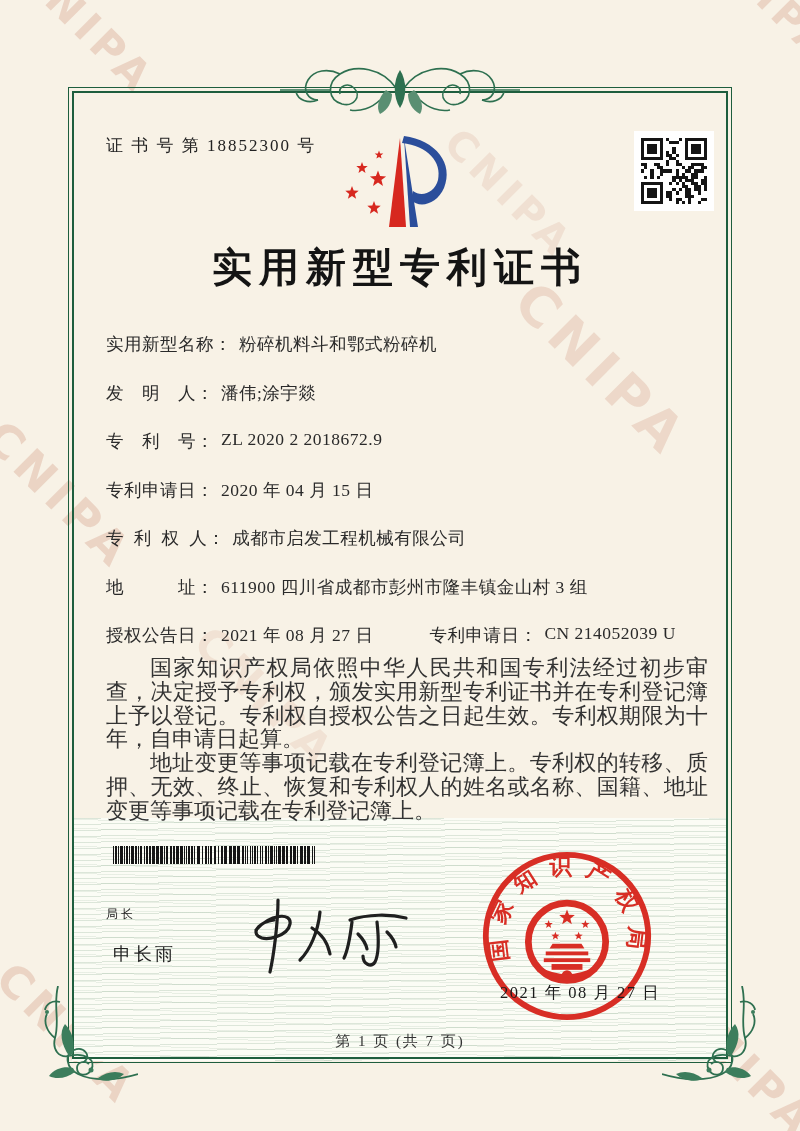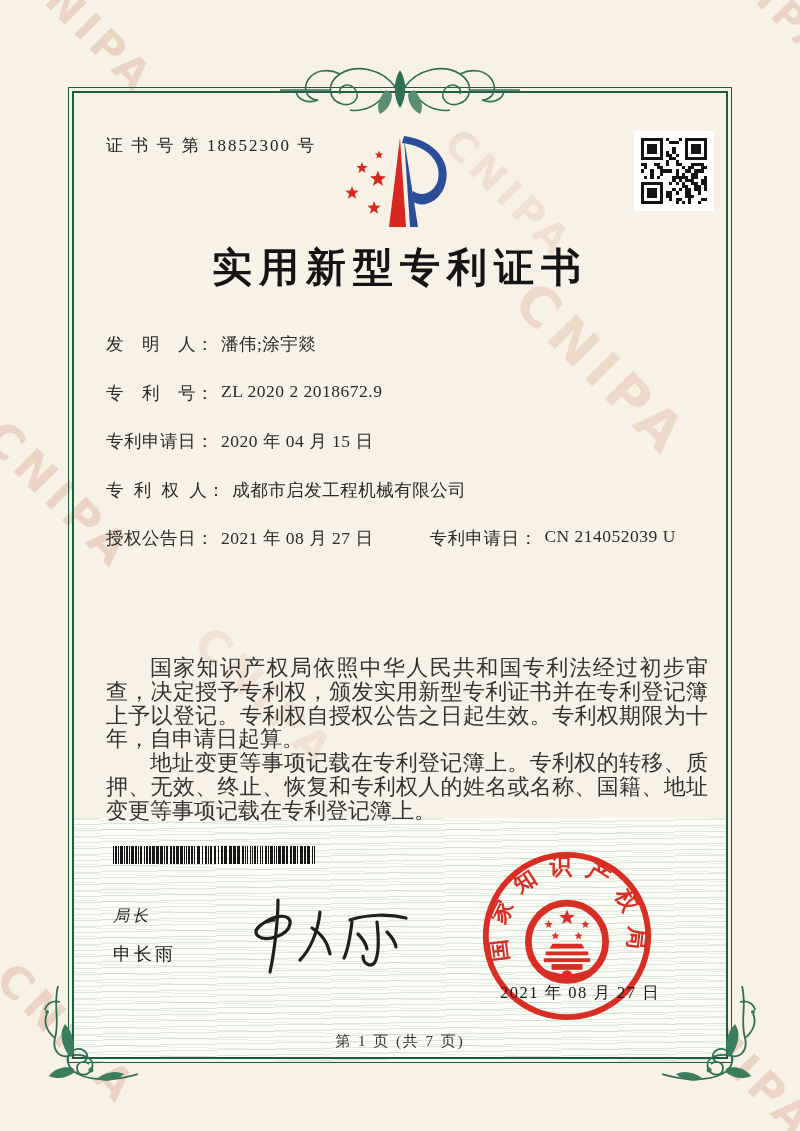--- a/index.html
+++ b/index.html
@@ -55,22 +55,22 @@
   .flabel{white-space:pre;}
   .fvalue{white-space:pre;margin-left:7px;}
   .pair2{margin-left:56px;display:flex;}
   
   .body-text{position:absolute;left:106px;top:656px;width:602px;z-index:4;
              font-size:22px;line-height:23.8px;text-align:justify;color:#333;}
   .body-text p{margin:0;text-indent:2em;}
   
   .barcode{position:absolute;left:113px;top:846px;width:210px;height:18px;z-index:4;display:flex;}
   .barcode .bar{background:#151515;height:100%;}
-  .signer-title{position:absolute;left:113px;top:906px;z-index:4;
-                font-family:"Liberation Sans","DejaVu Sans",sans-serif;font-size:16px;letter-spacing:3px;color:#222;font-style:italic;}
+  .signer-title{position:absolute;left:106px;top:906px;z-index:4;
+                font-family:"Liberation Sans","DejaVu Sans",sans-serif;font-size:12px;letter-spacing:3px;color:#222;}
   .signer-name{position:absolute;left:113px;top:942px;z-index:4;
                font-family:"Liberation Sans","DejaVu Sans",sans-serif;font-size:18px;letter-spacing:3px;color:#222;}
   .signature{position:absolute;left:226px;top:894px;width:205px;height:86px;z-index:4;}
   .seal{position:absolute;left:480px;top:849px;width:174px;height:174px;z-index:4;opacity:0.97;}
   .seal-date{position:absolute;left:500px;top:982px;z-index:5;font-size:16.5px;letter-spacing:1.5px;color:#1b1b1b;white-space:pre;}
   .page-info{position:absolute;left:0;right:0;top:1032px;text-align:center;z-index:4;font-size:15px;letter-spacing:2px;color:#333;}
   .continuation{position:absolute;left:50%;transform:translateX(-50%);top:1071px;z-index:4;
                 background:#fffef8;padding:3px 18px;font-size:17px;letter-spacing:4px;color:#2e2e2e;white-space:nowrap;}
 </style>
 </head>
@@ -277,34 +277,42 @@
         <rect x="0" y="14" width="7" height="7"></rect>
         <rect x="1" y="15" width="5" height="5" fill="#fff"></rect>
         <rect x="2" y="16" width="3" height="3"></rect>
       </svg>
   </div>
 
   <div class="title">实用新型专利证书</div>
 
   <div class="fields">
     <div class="frow">
+      <span class="flabel">实用新型名称：</span>
+      <span class="fvalue">粉碎机料斗和鄂式粉碎机</span>
+    </div>
+    <div class="frow">
       <span class="flabel">发　明　人：</span>
       <span class="fvalue">潘伟;涂宇燚</span>
     </div>
     <div class="frow">
       <span class="flabel">专　利　号：</span>
       <span class="fvalue">ZL 2020 2 2018672.9</span>
     </div>
     <div class="frow">
       <span class="flabel">专利申请日：</span>
       <span class="fvalue">2020 年 04 月 15 日</span>
     </div>
     <div class="frow">
       <span class="flabel">专  利  权  人：</span>
       <span class="fvalue">成都市启发工程机械有限公司</span>
+    </div>
+    <div class="frow">
+      <span class="flabel">地　　　址：</span>
+      <span class="fvalue">611900 四川省成都市彭州市隆丰镇金山村 3 组</span>
     </div>
     <div class="frow">
       <span class="flabel">授权公告日：</span>
       <span class="fvalue">2021 年 08 月 27 日</span>
       <span class="pair2">
         <span class="flabel">专利申请日：</span>
         <span class="fvalue">CN 214052039 U</span>
       </span>
     </div>
   </div>

